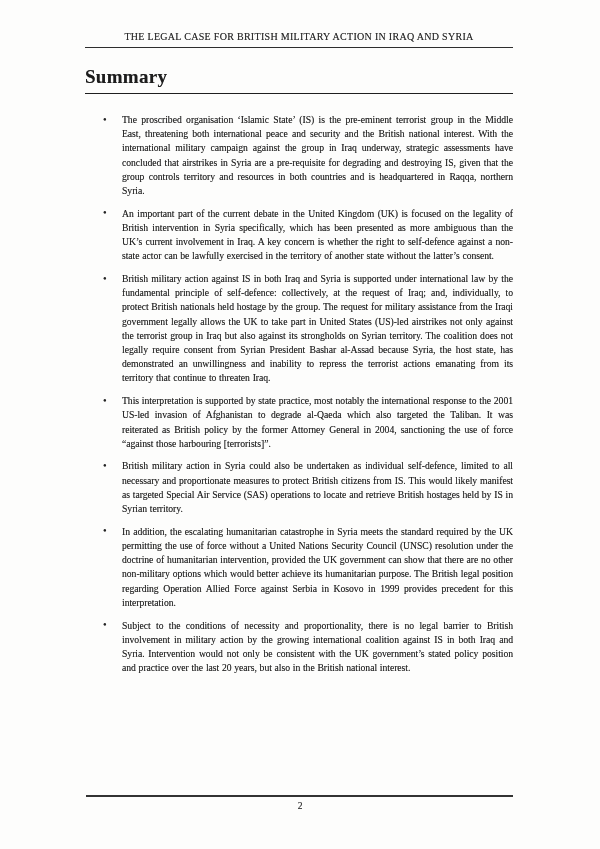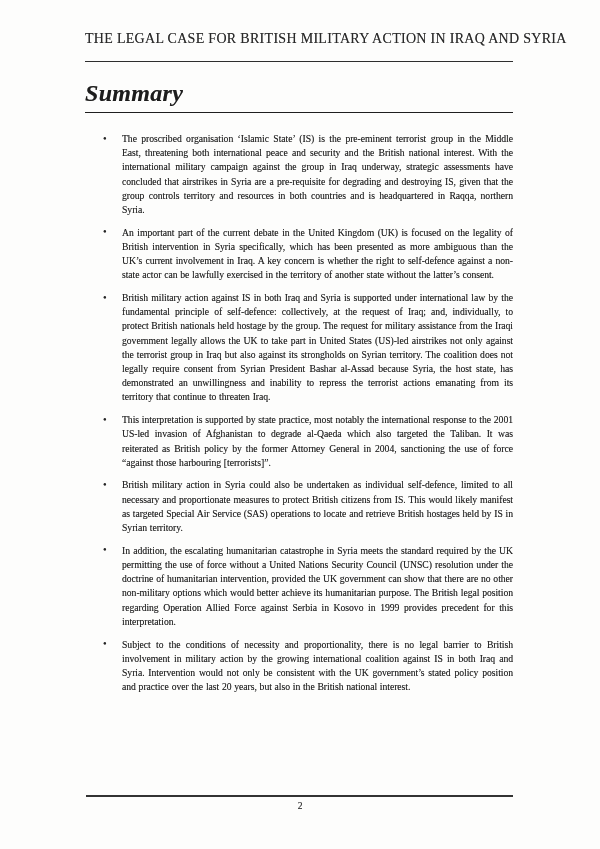--- a/index.html
+++ b/index.html
@@ -14,35 +14,34 @@
     background: #fdfdfc;
     font-family: "Liberation Serif", "DejaVu Serif", serif;
     color: #242424;
     overflow: hidden;
     text-shadow: 0 0 0.5px rgba(50,50,50,0.55);
   }
   .content {
     padding: 31px 87px 0 85px;
   }
   .running-head {
-    text-align: left;
-    font-size: 14px;
+    text-align: center;
+    font-size: 10px;
     letter-spacing: 0.3px;
     white-space: nowrap;
     color: #2a2a2a;
-    padding-bottom: 14px;
+    padding-bottom: 5px;
     border-bottom: 1.2px solid #2e2e2e;
   }
   .section-title {
     margin: 18px 0 0 0;
-    font-size: 24px;
+    font-size: 19px;
     font-weight: bold;
     letter-spacing: 0.3px;
     color: #1d1d1d;
-    font-style: italic;
   }
   .section-title-rule {
     margin-top: 5px;
     border-bottom: 1.7px solid #1f1f1f;
   }
   .bullets {
     list-style: none;
     margin: 19px 0 0 0;
     padding: 0;
   }

